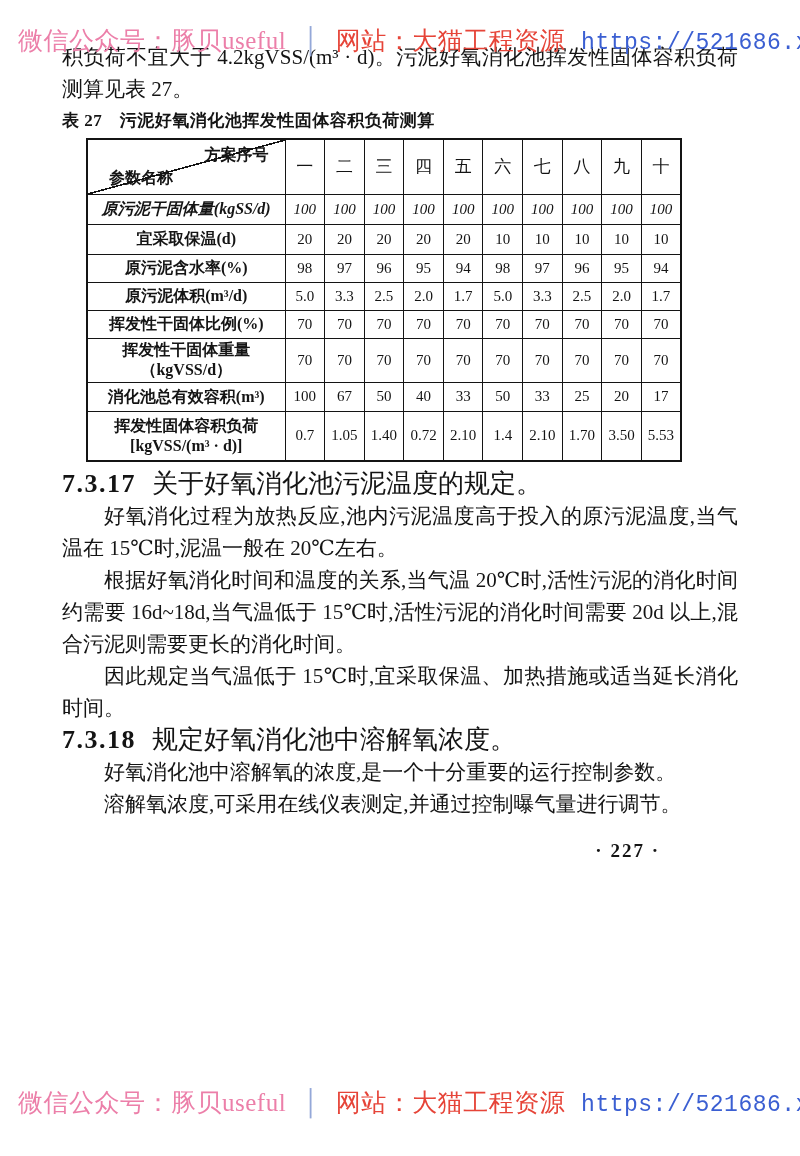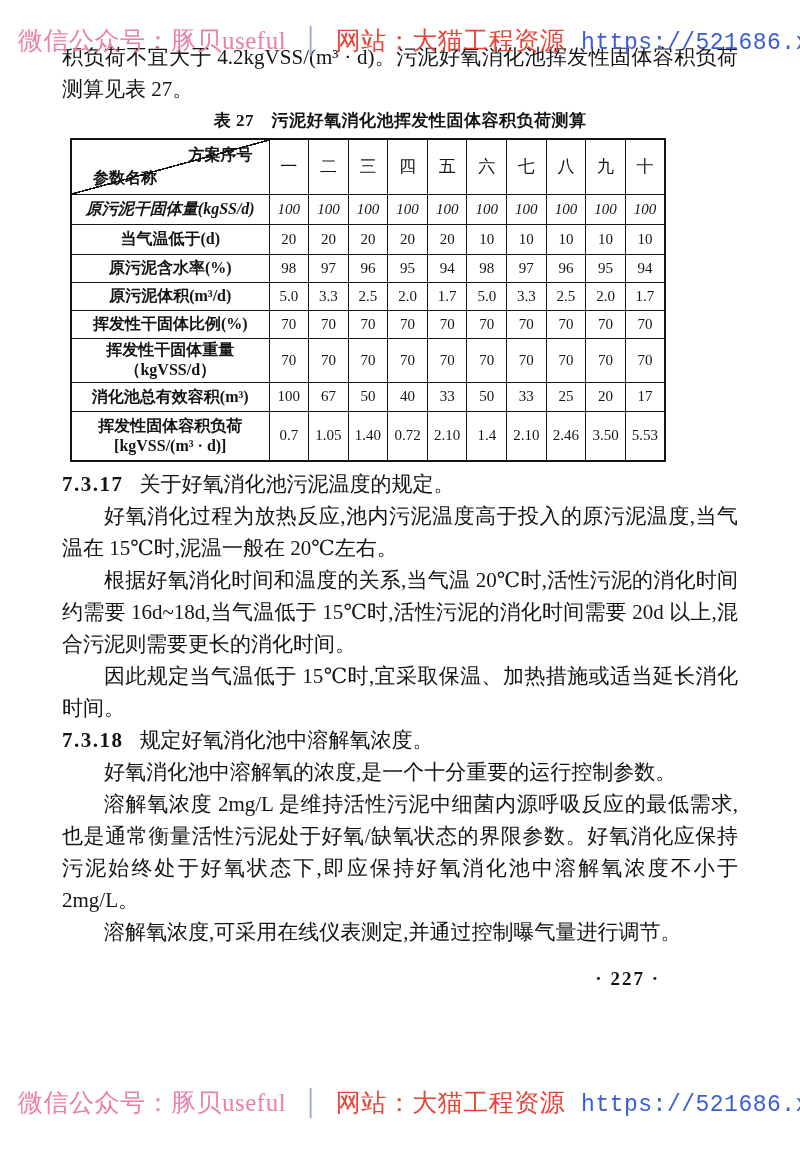--- a/index.html
+++ b/index.html
@@ -23,27 +23,27 @@
   .banner span { margin-right:9px; }
   .banner .url { font-family:"Liberation Mono","DejaVu Sans Mono",monospace; font-size:23px; }
 
   .content { padding:0 62px; }
 
   .body-text { font-size:21px; line-height:32px; text-align:justify; }
   .intro { margin-top:41px; }
   .indent { text-indent:2em; }
 
   .table-caption {
-    margin-top:3px; text-align:center;
+    margin-top:3px; text-align:left;
     font-size:17px; font-weight:bold; line-height:26px;
     letter-spacing:0.5px;
   }
 
   table.data-table {
-    margin-top:4px; margin-left:8px;
+    margin-top:4px; margin-left:24px;
     width:596px; table-layout:fixed;
     border-collapse:collapse;
     border:2.5px solid #141414;
   }
   .data-table col.c-label { width:198px; }
   .data-table th, .data-table td {
     border:1px solid #141414;
     text-align:center; vertical-align:middle;
     padding:0 1px;
     font-size:15px; font-weight:normal;
@@ -66,21 +66,21 @@
       linear-gradient(to bottom right,
         transparent calc(50% - 0.8px),
         #141414 calc(50% - 0.8px),
         #141414 calc(50% + 0.8px),
         transparent calc(50% + 0.8px));
   }
   th.diag .corner-top  { position:absolute; top:5px; right:16px; font-size:16px; font-weight:bold; }
   th.diag .corner-bottom { position:absolute; bottom:5px; left:21px; font-size:16px; font-weight:bold; }
 
   .clauses { margin-top:6px; }
-  .clause-head { font-size:21px; line-height:32px; }
+  .clause-head { font-size:26px; line-height:32px; }
   .clause-head .num { font-weight:bold; letter-spacing:1.5px; margin-right:16px; }
 
   .page-num {
     margin-top:21px; text-align:right; padding-right:78px;
     font-size:19px; font-weight:bold; line-height:20px; letter-spacing:2px;
   }
 </style>
 </head>
 <body>
 
@@ -132,21 +132,21 @@
             <td>100</td>
             <td>100</td>
             <td>100</td>
             <td>100</td>
             <td>100</td>
             <td>100</td>
             <td>100</td>
             <td>100</td>
           </tr>
           <tr>
-            <th class="row-label">当气温低于(d)</th>
+            <th class="row-label">宜采取保温(d)</th>
             <td>20</td>
             <td>20</td>
             <td>20</td>
             <td>20</td>
             <td>20</td>
             <td>10</td>
             <td>10</td>
             <td>10</td>
             <td>10</td>
             <td>10</td>
@@ -218,40 +218,39 @@
           </tr>
           <tr>
             <th class="row-label">挥发性固体容积负荷<br>[kgVSS/(m³ · d)]</th>
             <td>0.7</td>
             <td>1.05</td>
             <td>1.40</td>
             <td>0.72</td>
             <td>2.10</td>
             <td>1.4</td>
             <td>2.10</td>
-            <td>2.46</td>
+            <td>1.70</td>
             <td>3.50</td>
             <td>5.53</td>
           </tr>
         </tbody>
     </table>
 
     <div class="clauses">
 
       <div>
         <p class="clause-head"><span class="num">7.3.17</span><span>关于好氧消化池污泥温度的规定。</span></p>
         <p class="body-text indent">好氧消化过程为放热反应,池内污泥温度高于投入的原污泥温度,当气温在 15℃时,泥温一般在 20℃左右。</p>
         <p class="body-text indent">根据好氧消化时间和温度的关系,当气温 20℃时,活性污泥的消化时间约需要 16d~18d,当气温低于 15℃时,活性污泥的消化时间需要 20d 以上,混合污泥则需要更长的消化时间。</p>
         <p class="body-text indent">因此规定当气温低于 15℃时,宜采取保温、加热措施或适当延长消化时间。</p>
       </div>
 
       <div>
         <p class="clause-head"><span class="num">7.3.18</span><span>规定好氧消化池中溶解氧浓度。</span></p>
         <p class="body-text indent">好氧消化池中溶解氧的浓度,是一个十分重要的运行控制参数。</p>
-        <p class="body-text indent">溶解氧浓度 2mg/L 是维持活性污泥中细菌内源呼吸反应的最低需求,也是通常衡量活性污泥处于好氧/缺氧状态的界限参数。好氧消化应保持污泥始终处于好氧状态下,即应保持好氧消化池中溶解氧浓度不小于 2mg/L。</p>
         <p class="body-text indent">溶解氧浓度,可采用在线仪表测定,并通过控制曝气量进行调节。</p>
       </div>
 
     </div>
 
     <p class="page-num">· 227 ·</p>
 
   </div>
 
   <div class="banner banner-bottom">

